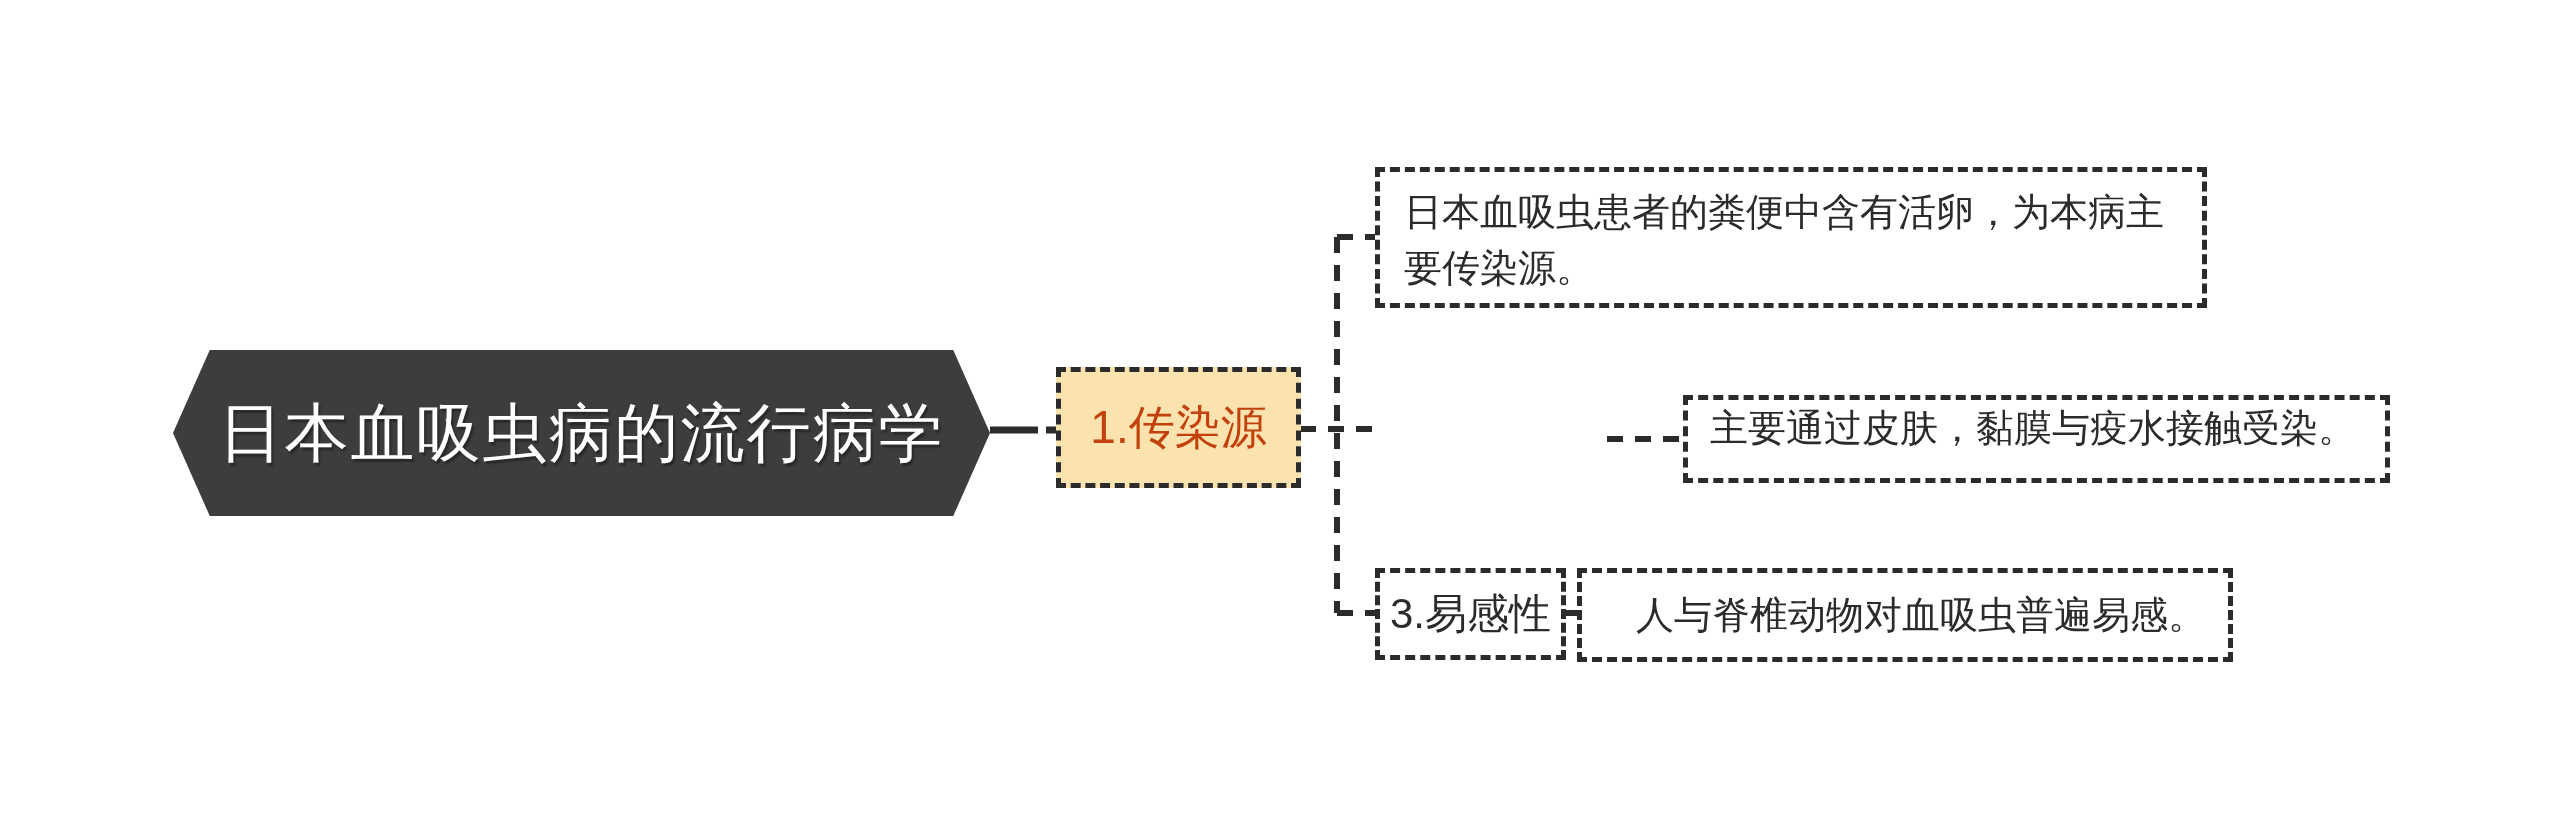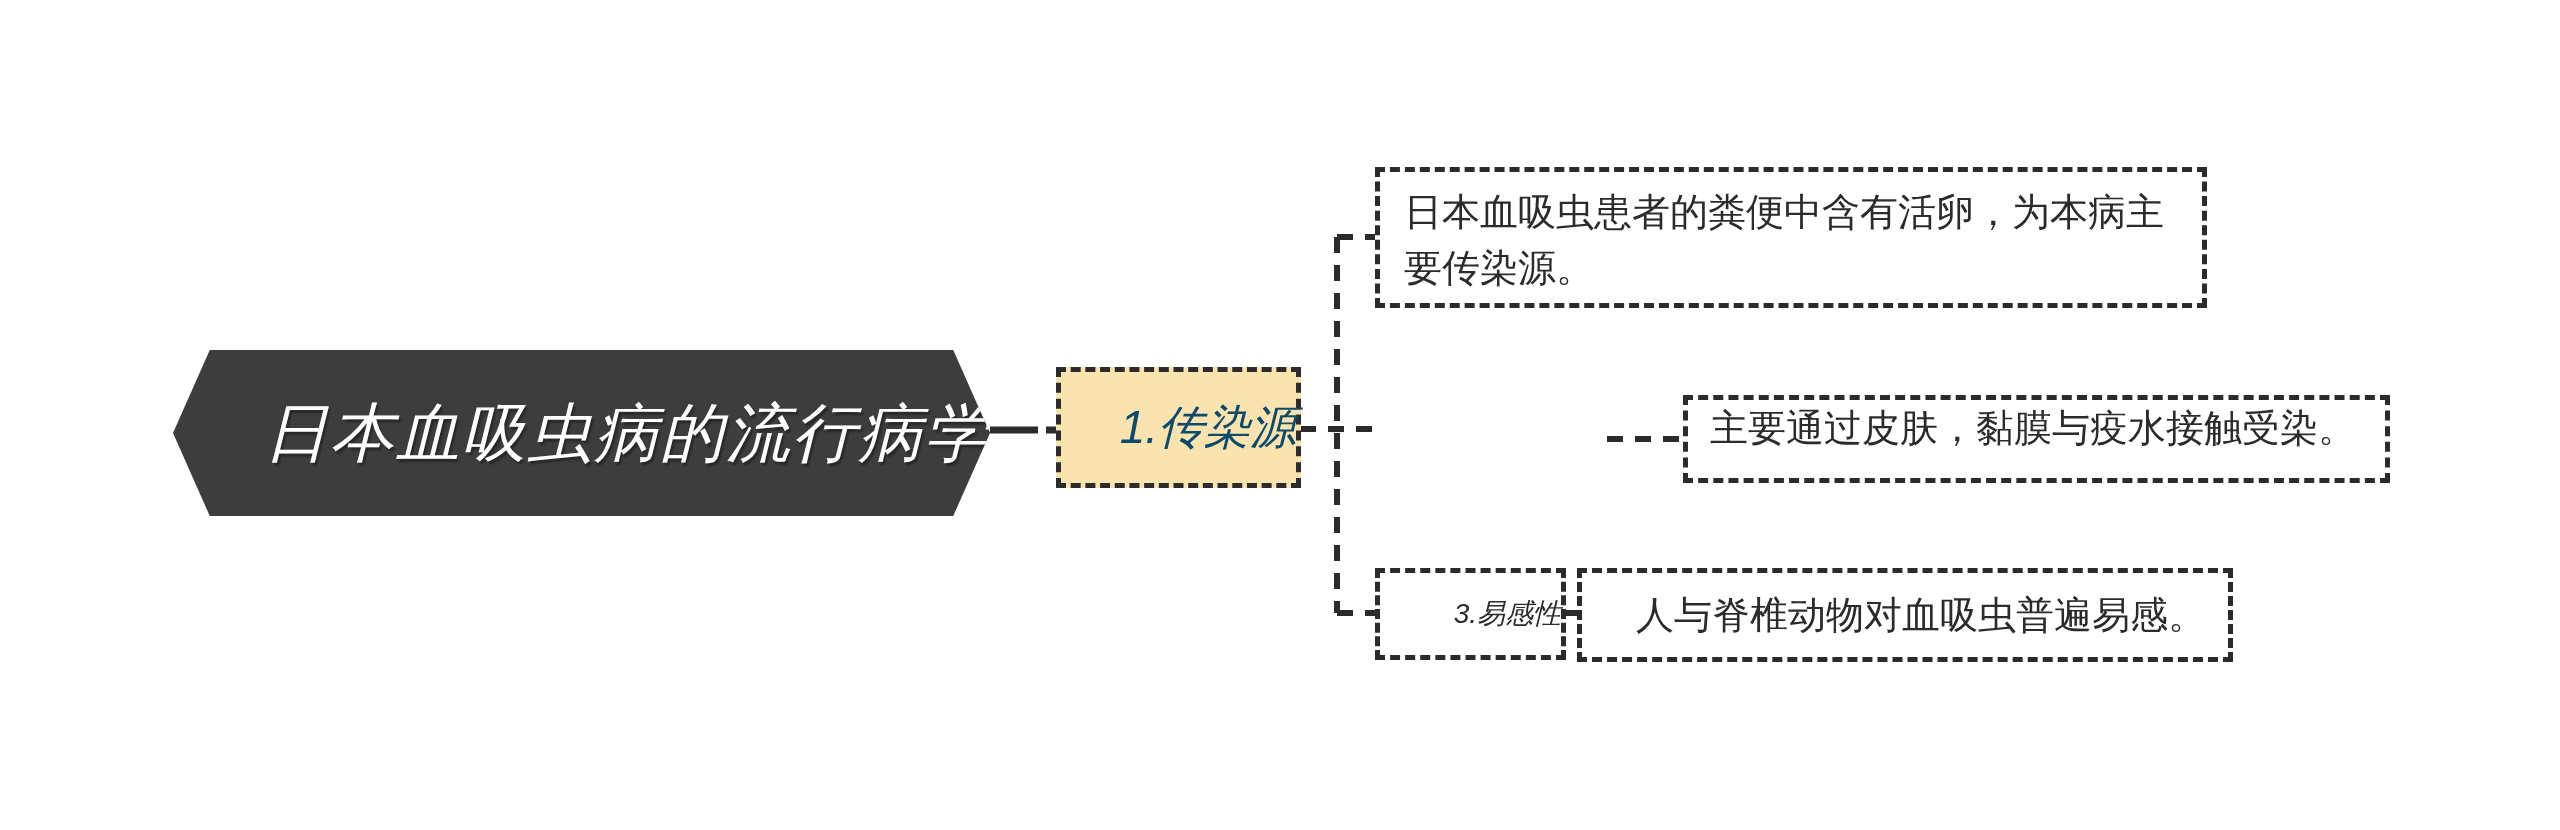--- a/index.html
+++ b/index.html
@@ -20,23 +20,22 @@
     left: 0; top: 0;
     width: 2560px;
     height: 830px;
     pointer-events: none;
   }
   .node {
     position: absolute;
     box-sizing: border-box;
     display: flex;
     align-items: center;
-    justify-content: flex-end;
+    justify-content: center;
     white-space: nowrap;
-    font-style: italic;
   }
   .root-node {
     left: 173px;
     top: 350px;
     width: 817px;
     height: 166px;
     background: #3d3d3d;
     clip-path: polygon(0% 50%, 4.5% 0%, 95.5% 0%, 100% 50%, 95.5% 100%, 4.5% 100%);
     color: #ffffff;
     font-size: 64px;
@@ -48,35 +47,35 @@
     background: #ffffff;
     color: #2b2b2b;
   }
   .topic-1 {
     left: 1056px;
     top: 367px;
     width: 245px;
     height: 121px;
     background: #fae3ae;
     font-size: 46px;
-    color: #0c4a6e;
+    color: #c2410c;
   }
   .topic-2 {
     left: 1373px;
     top: 393px;
     width: 234px;
     height: 92px;
     font-size: 40px;
   }
   .topic-3 {
     left: 1375px;
     top: 568px;
     width: 191px;
     height: 92px;
-    font-size: 28px;
+    font-size: 42px;
   }
   .note {
     position: absolute;
     box-sizing: border-box;
     border: 5px dashed #2b2b2b;
     background: #ffffff;
     color: #2b2b2b;
     font-size: 38px;
     line-height: 56px;
   }

